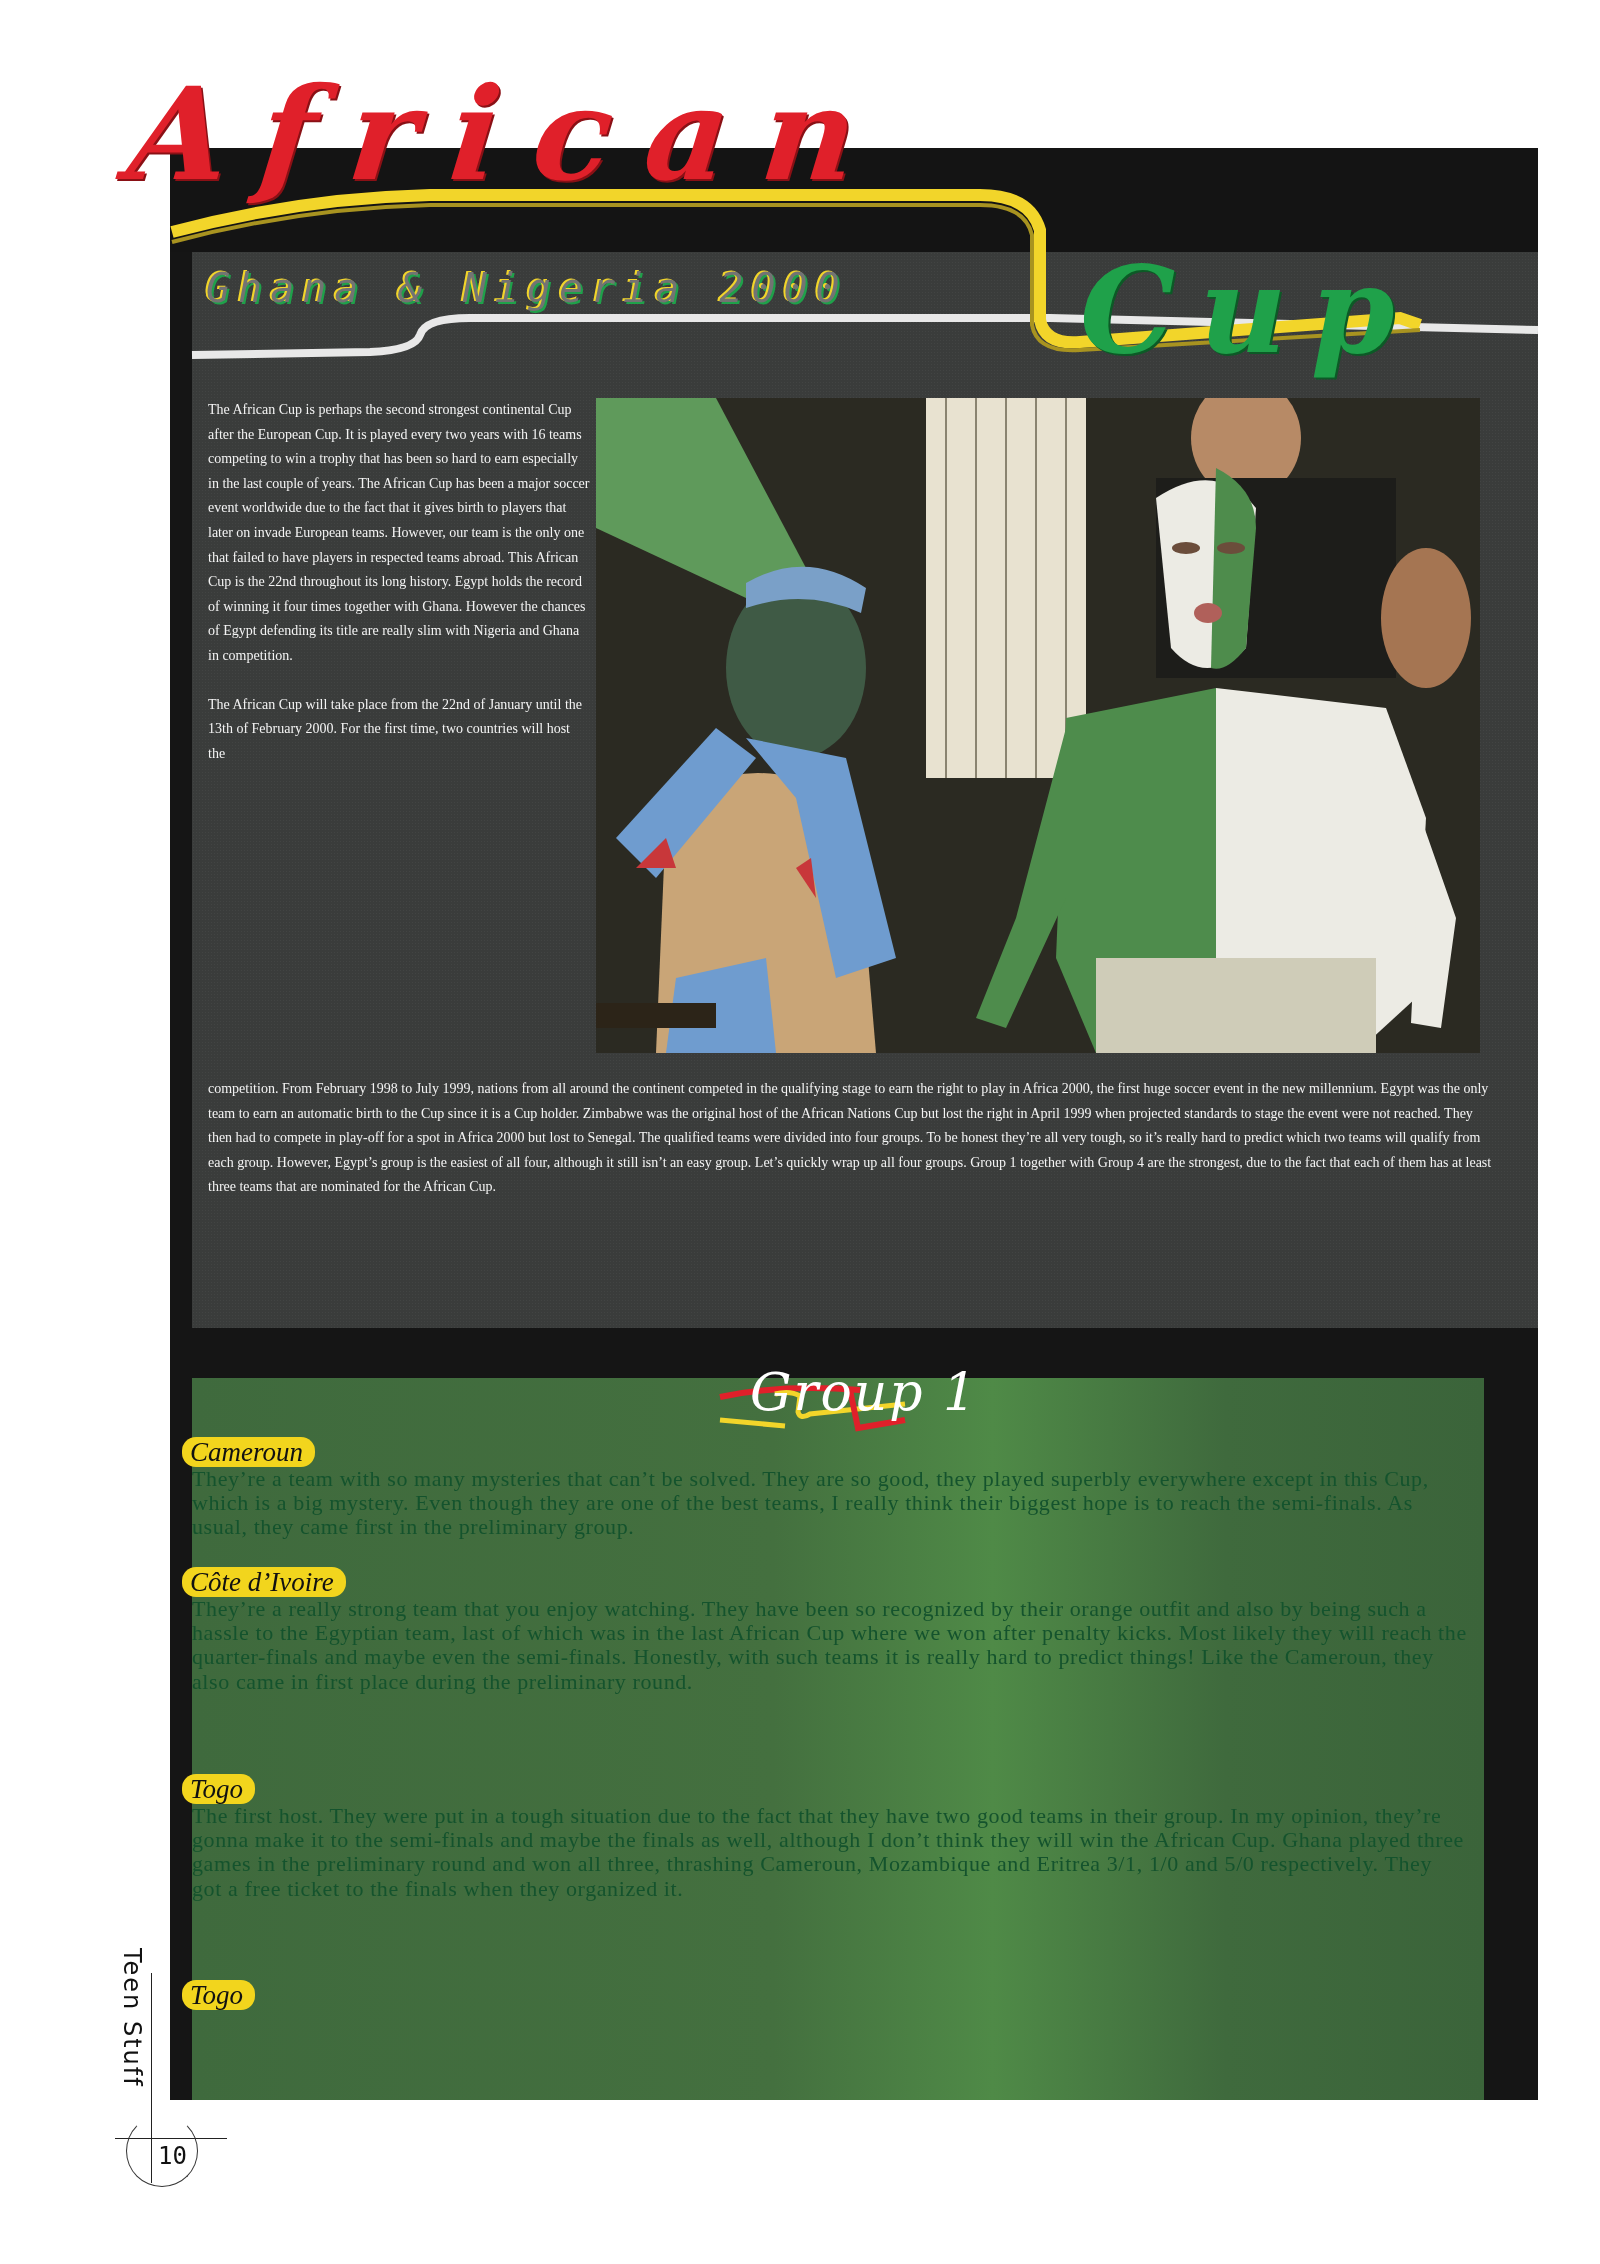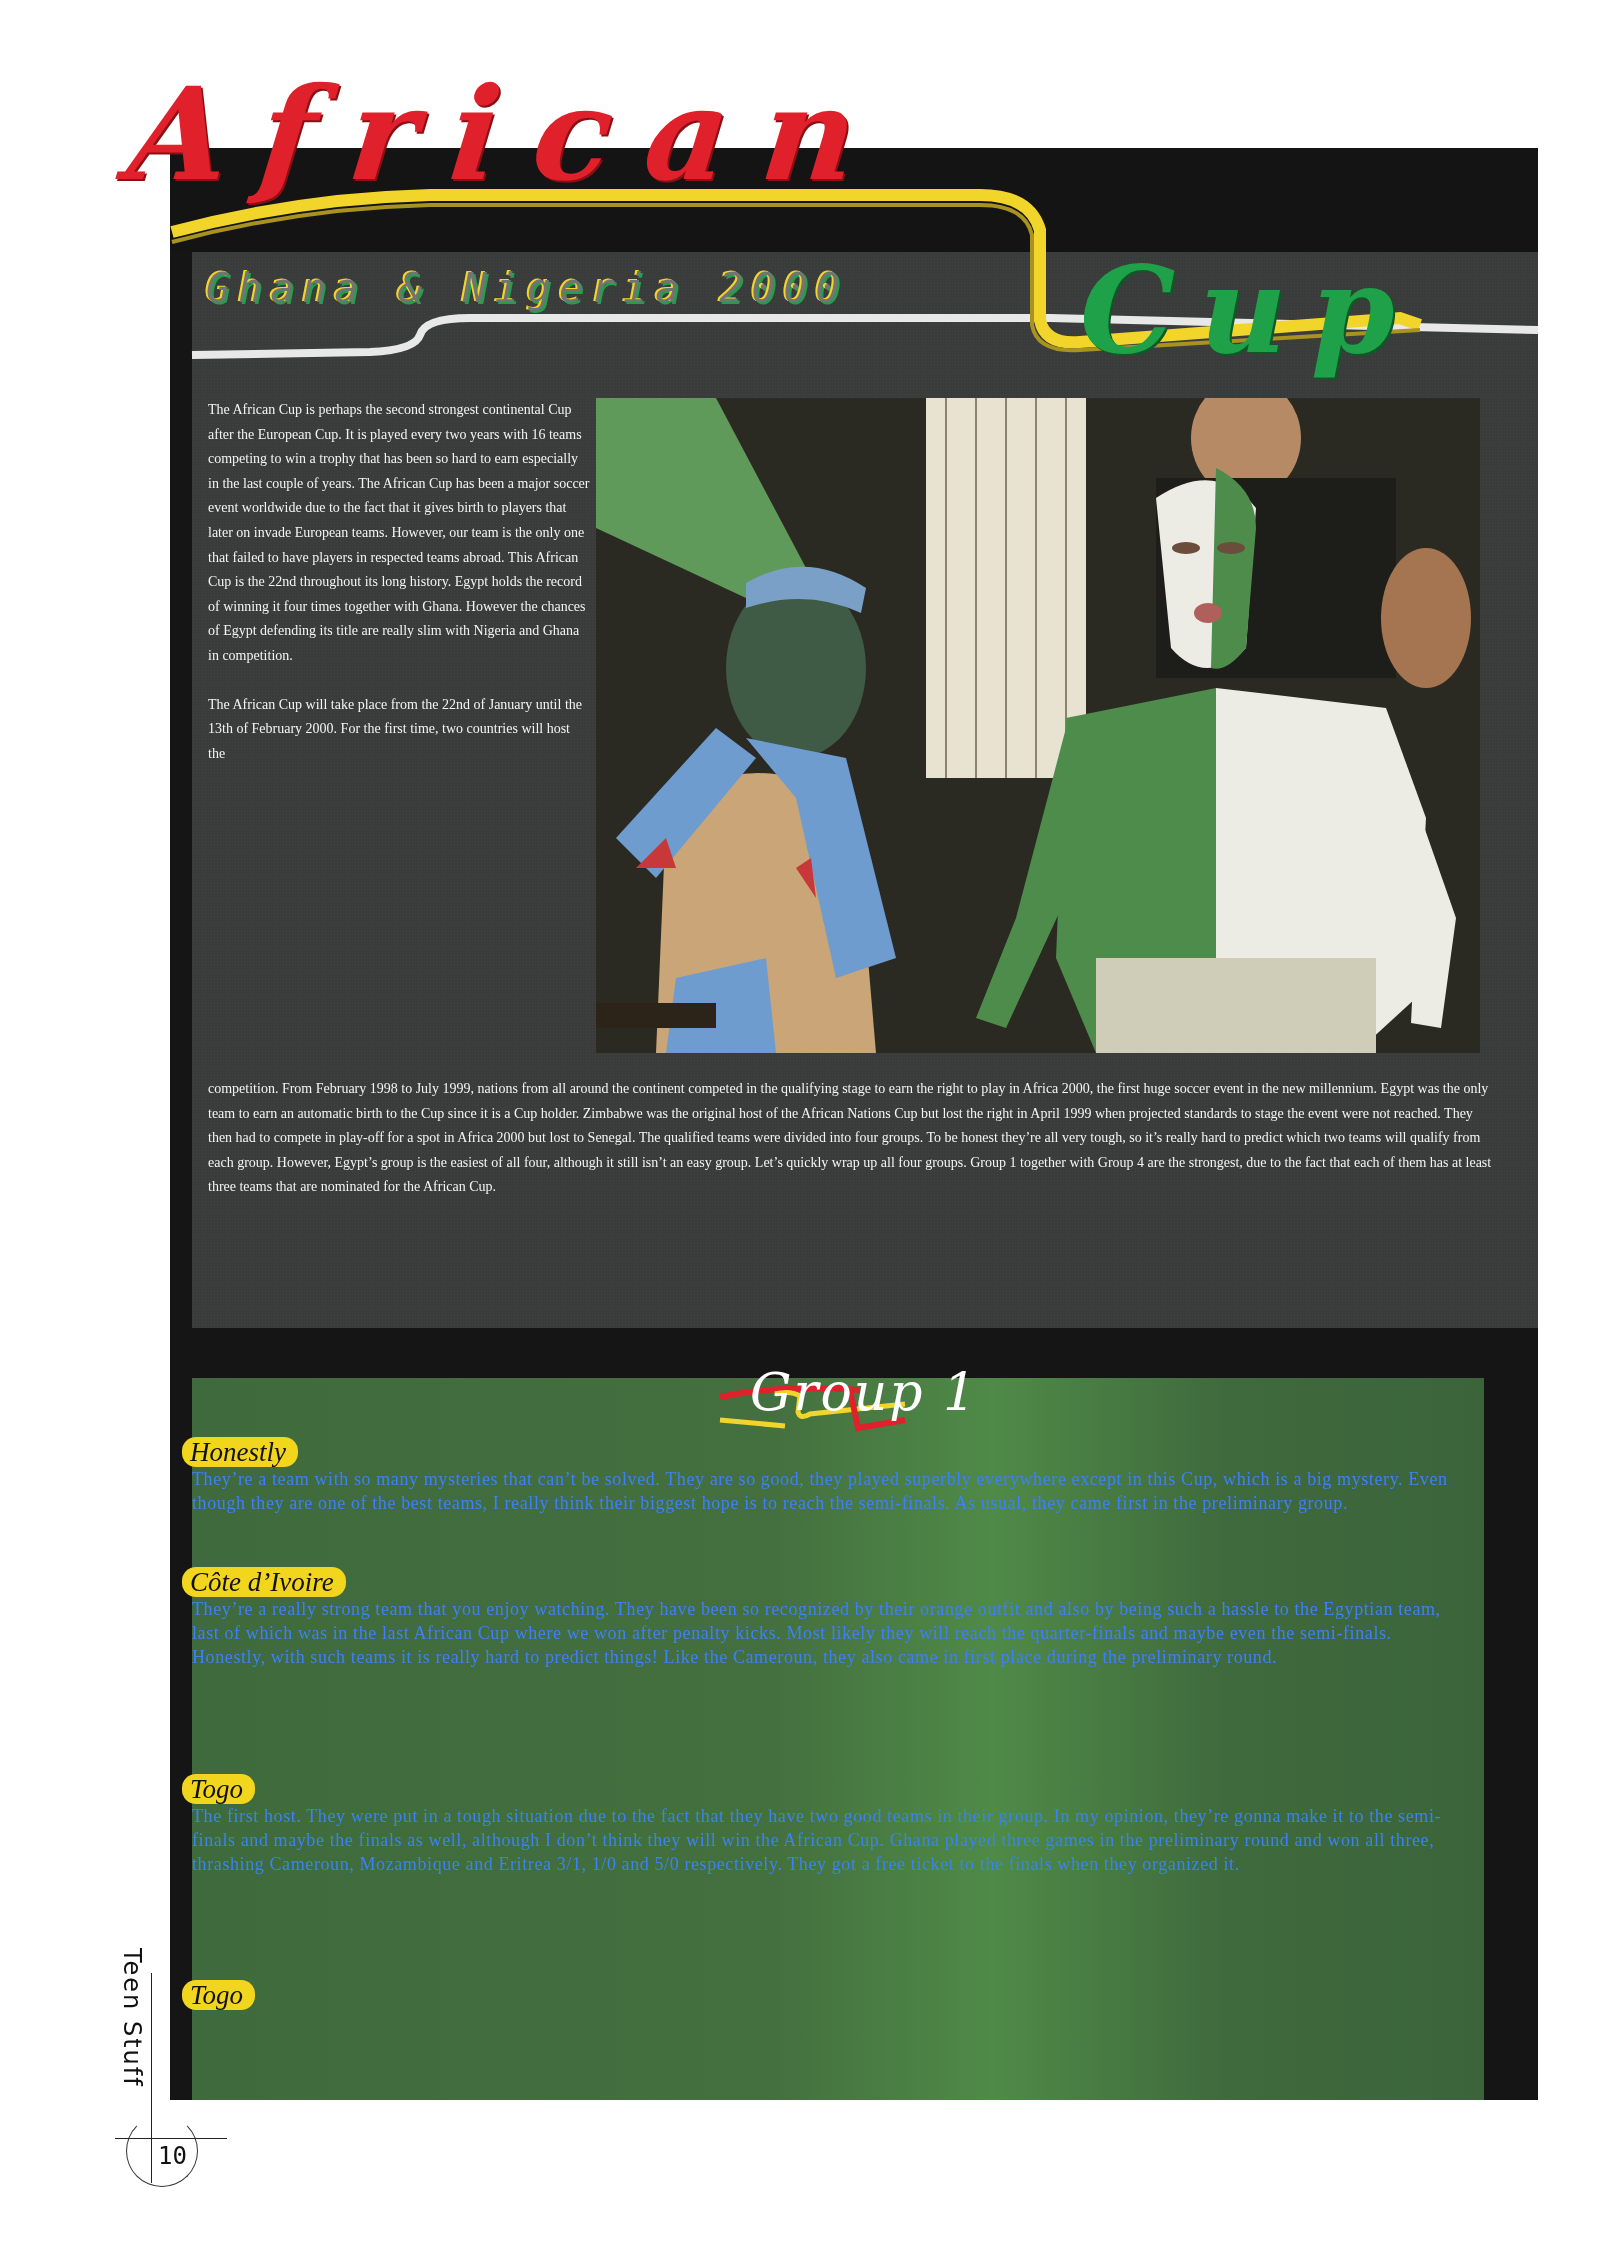--- a/index.html
+++ b/index.html
@@ -46,21 +46,21 @@
 
     
     .group-title { left: 690px; top: 1362px; width: 320px; height: 80px; }
     .group-title-text { position: absolute; left: 60px; top: 0; font-family: "DejaVu Serif", serif;
       font-style: italic; font-size: 52px; color: #ffffff; letter-spacing: 2px; }
 
     
     .team { position: absolute; left: 180px; width: 1300px; }
     .team-badge { display: inline-block; background: #f2d51d; color: #111; font-style: italic;
       font-size: 27px; line-height: 30px; padding: 0 12px 0 8px; border-radius: 14px; margin-left: 2px; }
-    .team-desc { color: #3b82f6; font-size: 18px; line-height: 24.2px; margin: 0 0 0 12px; width: 1275px;
+    .team-desc { color: #14532d; font-size: 22px; line-height: 24.2px; margin: 0 0 0 12px; width: 1275px;
       letter-spacing: 0.6px; }
 
     
     .footer-label { left: 118px; top: 1948px; writing-mode: vertical-rl; font-family: "DejaVu Sans", sans-serif;
       font-size: 24px; color: #111; letter-spacing: 2px; }
     .footer-vline { left: 151px; top: 1973px; width: 1px; height: 210px; background: #222; }
     .footer-hline { left: 115px; top: 2138px; width: 112px; height: 1px; background: #222; }
     .footer-circle { left: 126px; top: 2115px; width: 70px; height: 70px; border: 1px solid #333; border-radius: 50%;
       border-right-color: #333; border-top-color: transparent; }
     .page-number { left: 158px; top: 2142px; font-family: "DejaVu Sans Mono", monospace; font-size: 24px; color: #111; }
@@ -147,21 +147,21 @@
   <svg width="320" height="80" viewBox="0 0 320 80" style="position:absolute;left:0;top:0">
     <path d="M30 35 Q90 22 170 28" fill="none" stroke="#e0202a" stroke-width="6"></path>
     <path d="M85 32 Q100 28 110 34 L108 50 Q110 58 120 52 L215 42" fill="none" stroke="#f2d52a" stroke-width="5"></path>
     <path d="M30 58 L95 64" fill="none" stroke="#f2d52a" stroke-width="5"></path>
     <path d="M160 28 L168 66 L215 58" fill="none" stroke="#e0202a" stroke-width="6"></path>
   </svg>
   <div class="group-title-text">Group 1</div>
 </div>
 
 <div class="team" style="top:1437px;">
-  <span class="team-badge">Honestly</span>
+  <span class="team-badge">Cameroun</span>
   <p class="team-desc">They’re a team with so many mysteries that can’t be solved. They are so good, they played superbly everywhere except in this Cup, which is a big mystery. Even though they are one of the best teams, I really think their biggest hope is to reach the semi-finals. As usual, they came first in the preliminary group.</p>
 </div>
 
 <div class="team" style="top:1567px;">
   <span class="team-badge">Côte d’Ivoire</span>
   <p class="team-desc">They’re a really strong team that you enjoy watching. They have been so recognized by their orange outfit and also by being such a hassle to the Egyptian team, last of which was in the last African Cup where we won after penalty kicks. Most likely they will reach the quarter-finals and maybe even the semi-finals. Honestly, with such teams it is really hard to predict things! Like the Cameroun, they also came in first place during the preliminary round.</p>
 </div>
 
 <div class="team" style="top:1774px;">
   <span class="team-badge">Togo</span>

